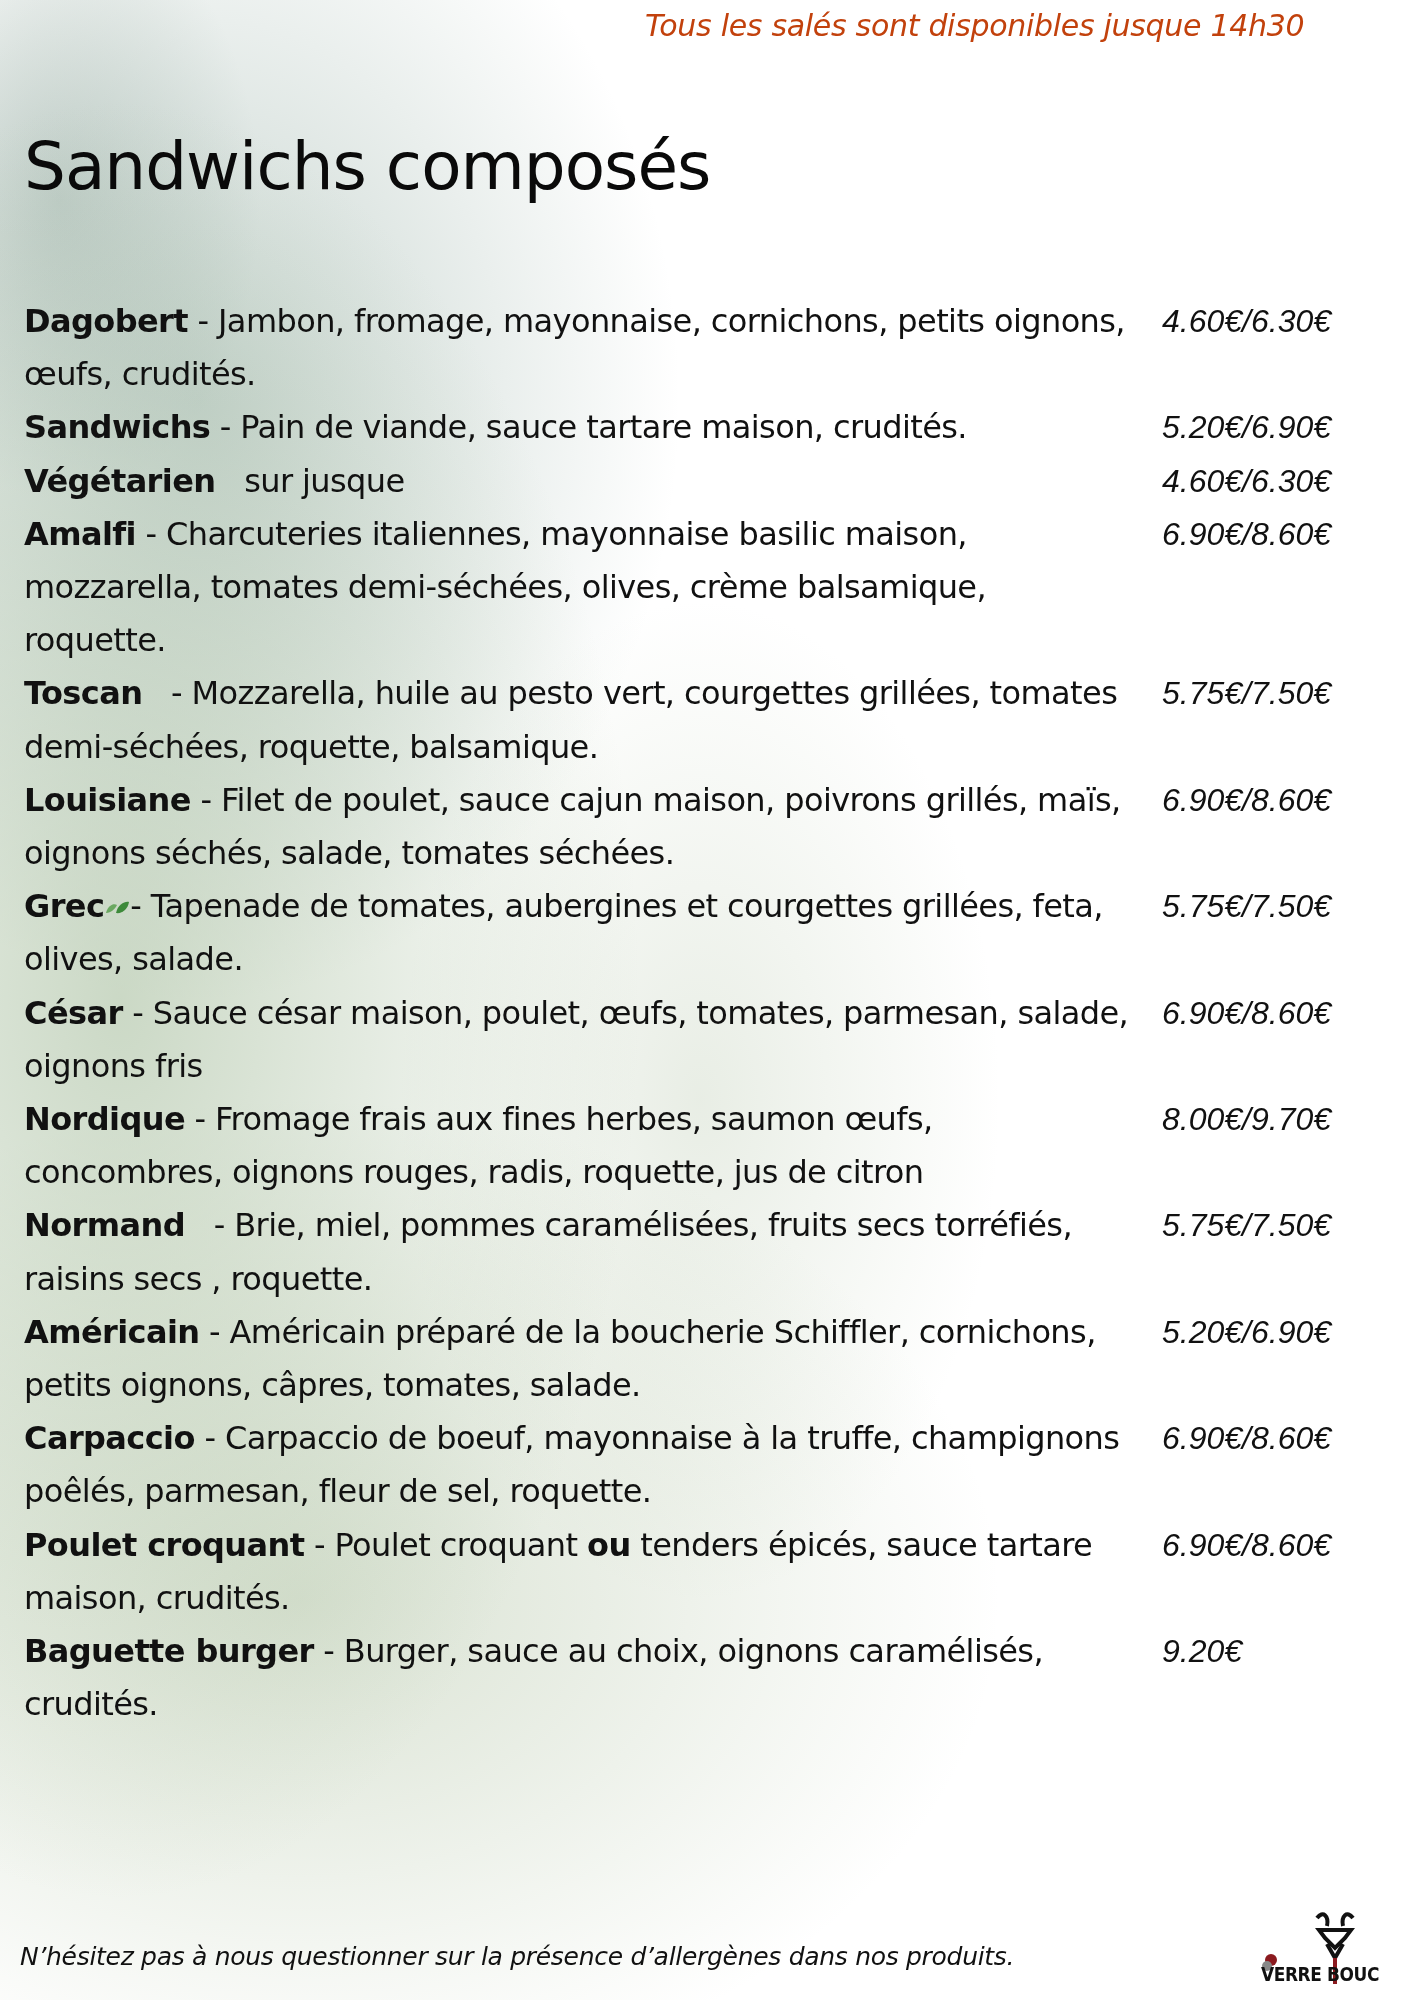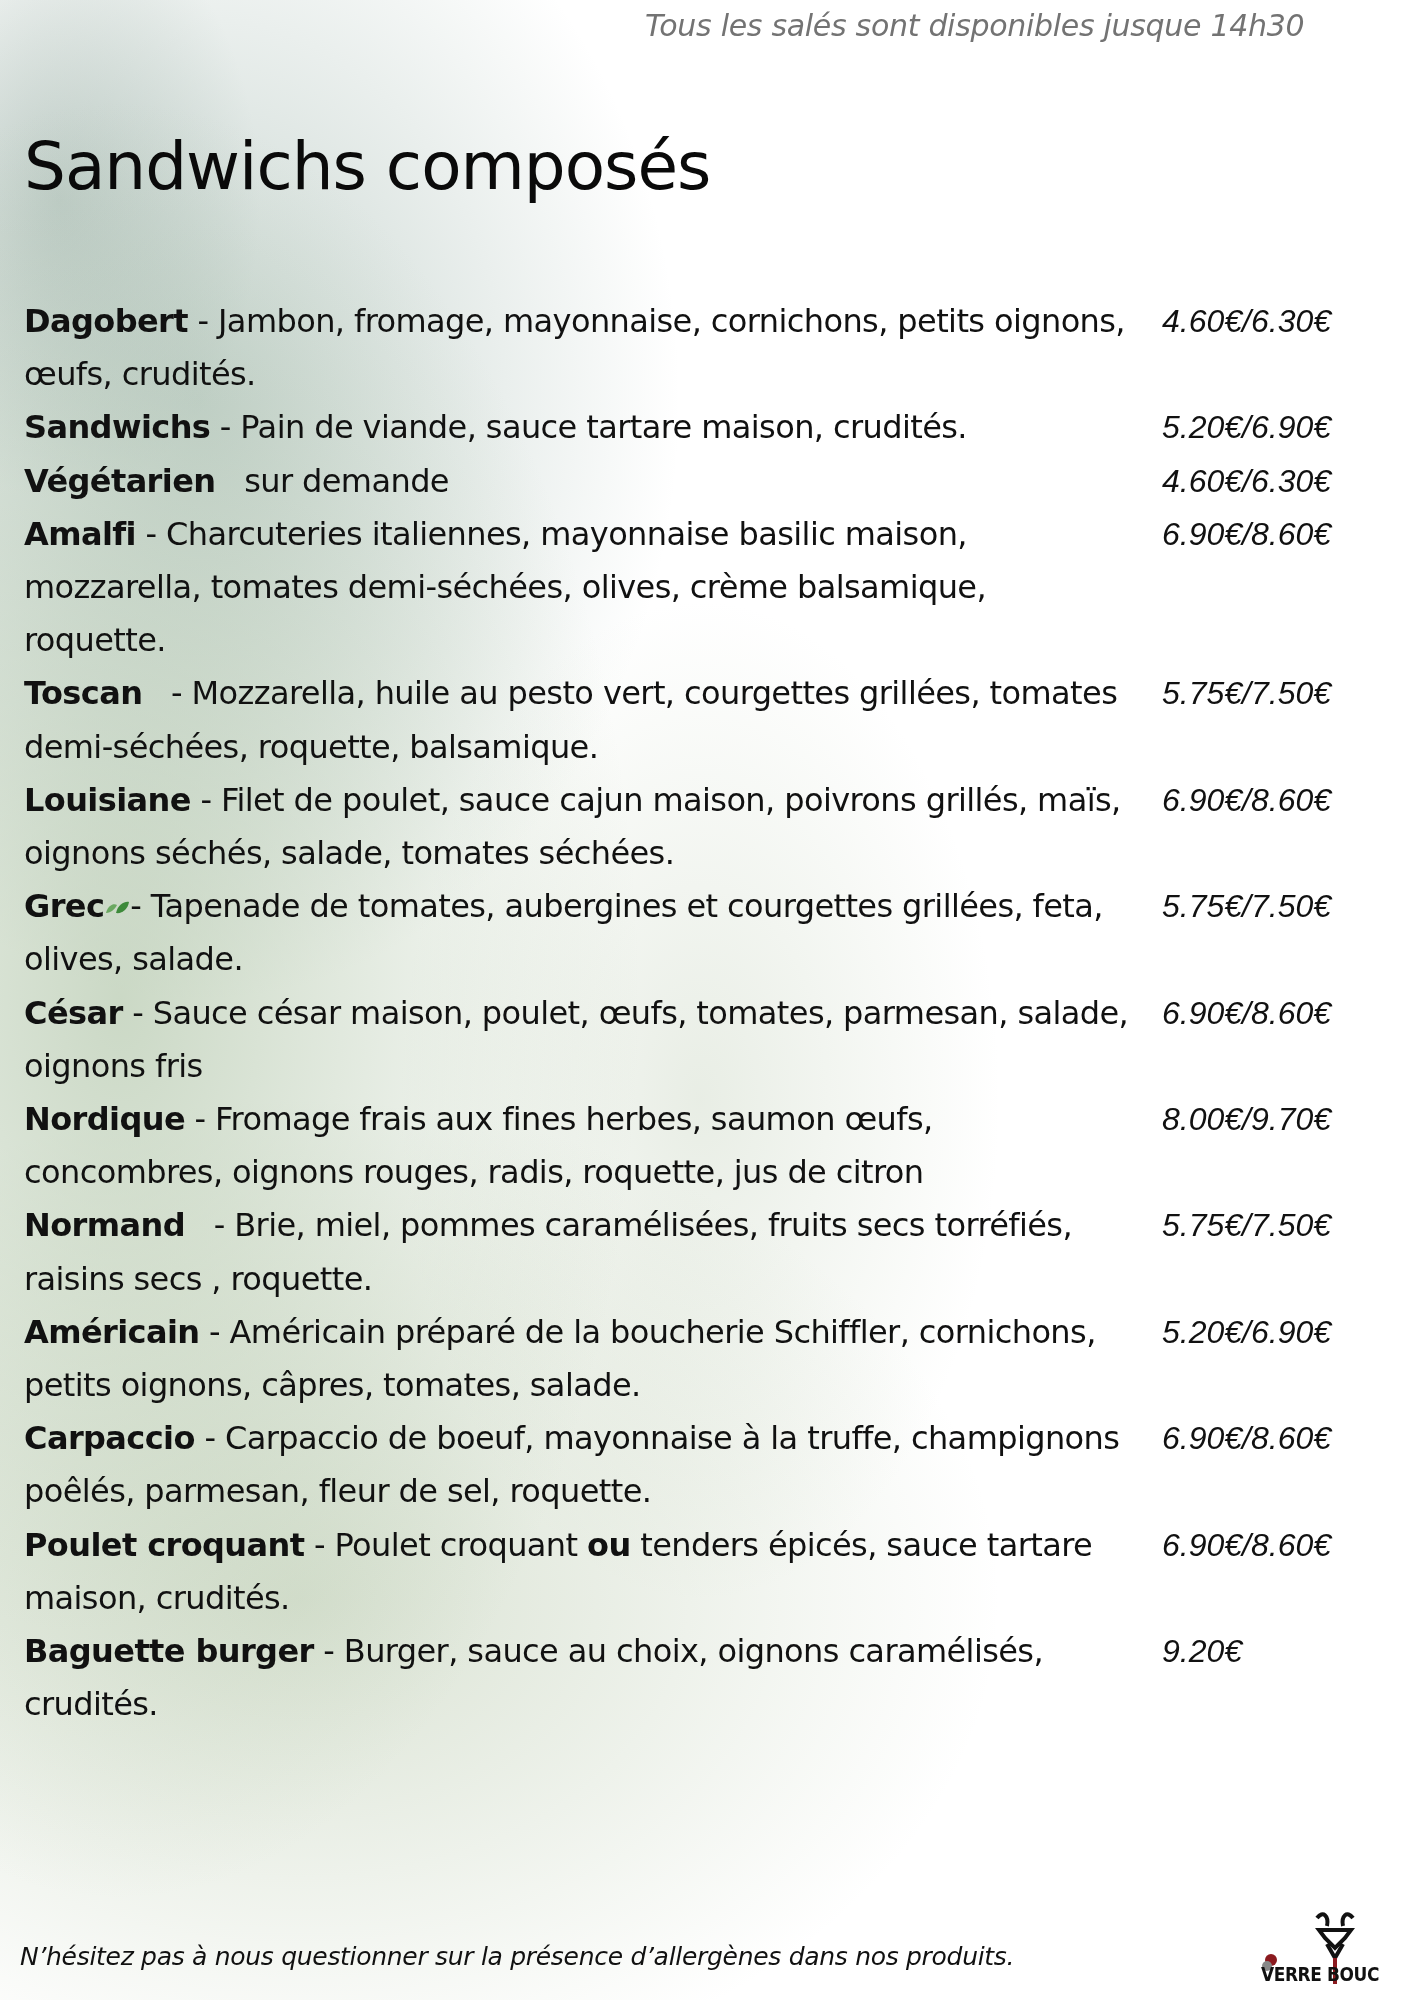--- a/index.html
+++ b/index.html
@@ -13,21 +13,21 @@
     position:absolute; inset:0; pointer-events:none;
     background:
       radial-gradient(ellipse 520px 900px at 120px 1000px, rgba(160,185,150,0.55), rgba(160,185,150,0) 100%),
       radial-gradient(ellipse 480px 600px at 200px 400px, rgba(150,175,165,0.55), rgba(150,175,165,0) 100%),
       radial-gradient(ellipse 700px 500px at 300px 1600px, rgba(170,190,155,0.45), rgba(170,190,155,0) 100%),
       radial-gradient(ellipse 300px 500px at 700px 1100px, rgba(190,205,180,0.35), rgba(190,205,180,0) 100%),
       radial-gradient(ellipse 200px 300px at 60px 200px, rgba(150,170,160,0.45), rgba(150,170,160,0) 100%);
   }
   .top-note {
     position:absolute; top:8px; left:645px;
-    font-style:italic; font-size:30px; color:#737373;
+    font-style:italic; font-size:30px; color:#c2410c;
     font-family:"DejaVu Sans", sans-serif;
     letter-spacing:-0.3px;
   }
   .title {
     position:absolute; top:128px; left:24px; margin:0;
     font-family:"DejaVu Sans", sans-serif;
     font-weight:normal; font-size:66px; letter-spacing:-1px; color:#0a0a0a;
   }
   .menu {
     position:absolute; top:295px; left:24px; width:1370px;
@@ -72,21 +72,21 @@
 <div class="menu">
   <div class="item">
     <div class="desc"><span class="name">Dagobert</span><span> - </span><span>Jambon, fromage, mayonnaise, cornichons, petits oignons, œufs, crudités.</span></div>
     <div class="price">4.60€/6.30€</div>
   </div>
   <div class="item">
     <div class="desc"><span class="name">Sandwichs</span><span> - </span><span>Pain de viande, sauce tartare maison, crudités.</span></div>
     <div class="price">5.20€/6.90€</div>
   </div>
   <div class="item">
-    <div class="desc" style="white-space:pre-wrap"><span class="name">Végétarien</span><span>   </span><span>sur demande</span></div>
+    <div class="desc" style="white-space:pre-wrap"><span class="name">Végétarien</span><span>   </span><span>sur jusque</span></div>
     <div class="price">4.60€/6.30€</div>
   </div>
   <div class="item">
     <div class="desc"><span class="name">Amalfi</span><span> - </span><span>Charcuteries italiennes, mayonnaise basilic maison, mozzarella, tomates demi-séchées, olives, crème balsamique, roquette.</span></div>
     <div class="price">6.90€/8.60€</div>
   </div>
   <div class="item">
     <div class="desc" style="white-space:pre-wrap"><span class="name">Toscan</span><span>   - </span><span>Mozzarella, huile au pesto vert, courgettes grillées, tomates demi-séchées, roquette, balsamique.</span></div>
     <div class="price">5.75€/7.50€</div>
   </div>

